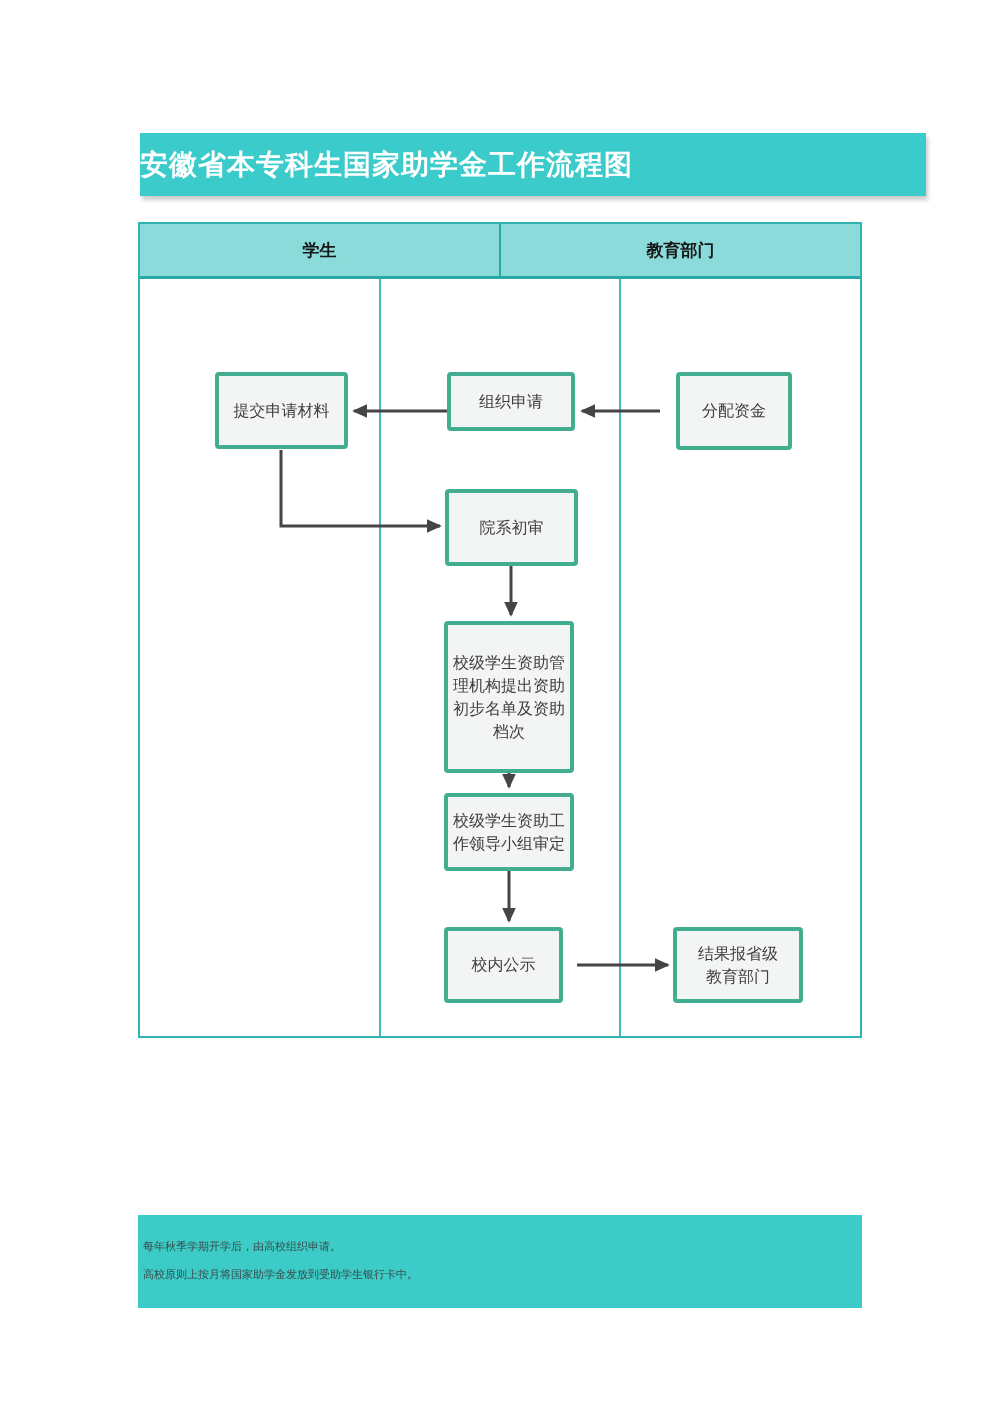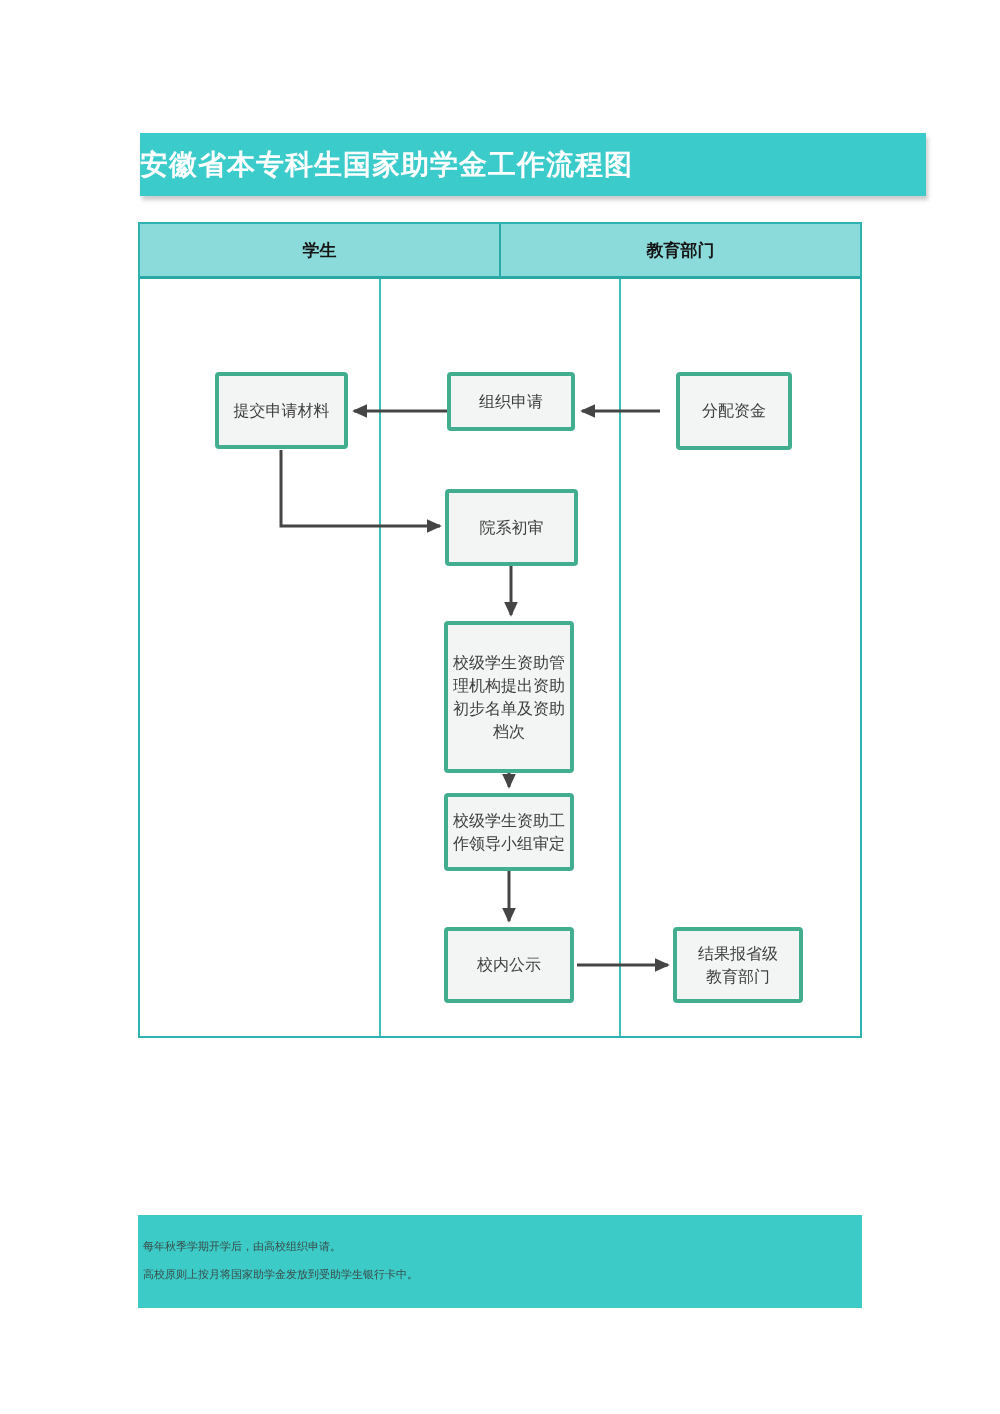--- a/index.html
+++ b/index.html
@@ -122,21 +122,21 @@
 理机构提出资助
 初步名单及资助
 档次</span>
   </div>
 
   <div class="node" style="left:444px;top:793px;width:130px;height:78px">
     <span>校级学生资助工
 作领导小组审定</span>
   </div>
 
-  <div class="node" style="left:444px;top:927px;width:130px;height:76px">
+  <div class="node" style="left:444px;top:927px;width:119px;height:76px">
     <span>校内公示</span>
   </div>
 
   <div class="node" style="left:673px;top:927px;width:130px;height:76px">
     <span>结果报省级
 教育部门</span>
   </div>
 
   <div class="footer-note">
     <span>每年秋季学期开学后，由高校组织申请。

